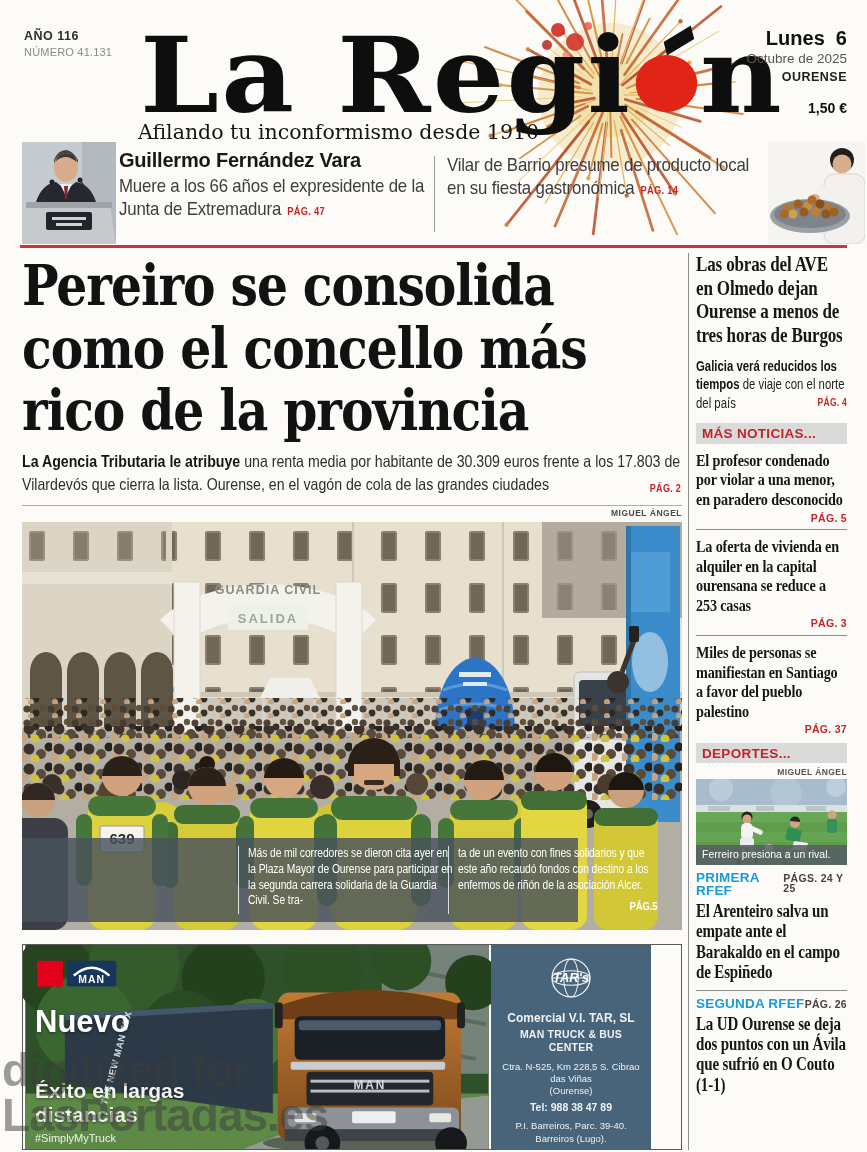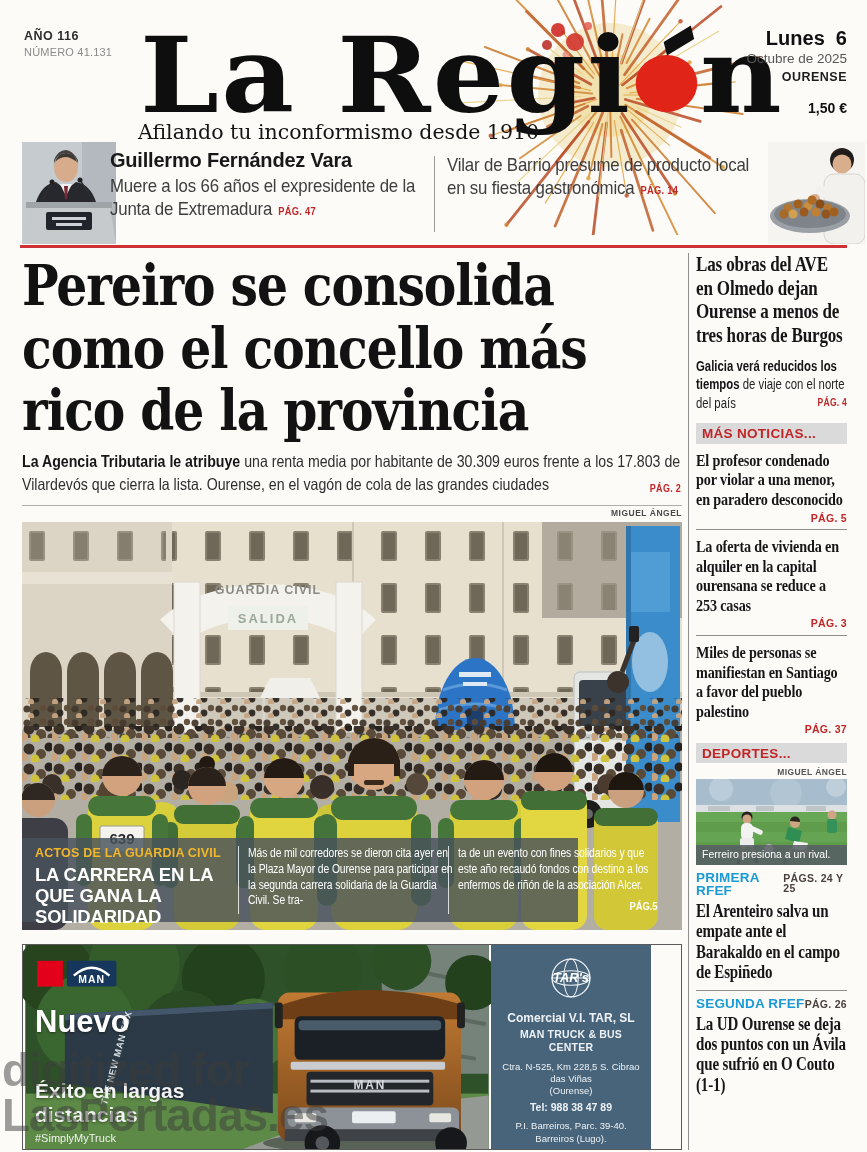--- a/index.html
+++ b/index.html
@@ -218,21 +218,21 @@
     <circle cx="58" cy="38" r="2.5" fill="#222"></circle>
     <line x1="30" y1="40" x2="20" y2="60" stroke="#2e2e2e" stroke-width="1.5"></line>
     <circle cx="30" cy="40" r="2.5" fill="#222"></circle>
     <polygon points="6,64 88,64 94,102 0,102" fill="#c7cacd"></polygon>
     <rect x="4" y="60" width="86" height="6" fill="#9fa4a8"></rect>
     <rect x="24" y="70" width="46" height="18" rx="2" fill="#21242a"></rect>
     <rect x="30" y="75" width="34" height="3" fill="#cdd2d6"></rect>
     <rect x="34" y="81" width="26" height="3" fill="#cdd2d6"></rect>
   </svg>
 
-  <div class="story" style="left:110px;width:312px;" data-name="top-story-vara">
+  <div class="story" style="left:119px;width:312px;" data-name="top-story-vara">
     <div class="story-kicker" data-name="story-kicker">Guillermo Fernández Vara</div>
     <div class="story-hl" data-name="story-headline"><span>Muere a los 66 años el expresidente de la Junta de Extremadura</span><span class="pg pg-inline" data-name="page-ref">PÁG. 47</span></div>
   </div>
 
   <div class="strip-divider" data-name="strip-divider"></div>
 
   <div class="story" style="left:447px;width:318px;" data-name="top-story-patata">
     <div class="story-hl" data-name="story-headline"><span>Vilar de Barrio presume de producto local en su fiesta gastronómica</span><span class="pg pg-inline" data-name="page-ref">PÁG. 14</span></div>
   </div>
 
@@ -407,24 +407,20 @@
         <rect x="309" y="274" width="86" height="134" rx="20" fill="#ddd23c"></rect>
         <rect x="309" y="274" width="86" height="24" rx="12" fill="#44743a"></rect>
         <rect x="295" y="292" width="20" height="92" rx="10" fill="#44743a"></rect>
         <rect x="389" y="292" width="20" height="92" rx="10" fill="#44743a"></rect>
       </g>
       <rect x="78" y="304" width="44" height="26" rx="2" fill="#f4f3ee" stroke="#9a9a8f"></rect>
       <text x="100" y="322" text-anchor="middle" font-size="15" font-weight="bold" fill="#26292e" data-name="race-bib-number">639</text>
     </svg>
 
     <div class="photo-band" data-name="photo-caption-band">
-      <div class="band-left" data-name="caption-left-block">
-        <div class="band-kicker" data-name="caption-kicker">ACTOS DE LA GUARDIA CIVIL</div>
-        <div class="band-title" data-name="caption-title">LA CARRERA EN LA QUE GANA LA SOLIDARIDAD</div>
-      </div>
       <div class="band-sep" style="left:216px;" data-name="caption-separator"></div>
       <div class="band-col" style="left:226px;" data-name="caption-col1">Más de mil corredores se dieron cita ayer en la Plaza Mayor de Ourense para participar en la segunda carrera solidaria de la Guardia Civil. Se tra-</div>
       <div class="band-sep" style="left:426px;" data-name="caption-separator"></div>
       <div class="band-col" style="left:436px;" data-name="caption-col2"><span>ta de un evento con fines solidarios y que este año recaudó fondos con destino a los enfermos de riñón de la asociación Alcer.</span><span class="band-pg" data-name="page-ref">PÁG.5</span></div>
     </div>
   </div>
 
   <div class="v-divider" data-name="column-divider"></div>
   <div class="sidebar" data-name="sidebar">
     <div class="sb-head-lg" data-name="sidebar-ave-headline">Las obras del AVE en Olmedo dejan Ourense a menos de tres horas de Burgos</div>

